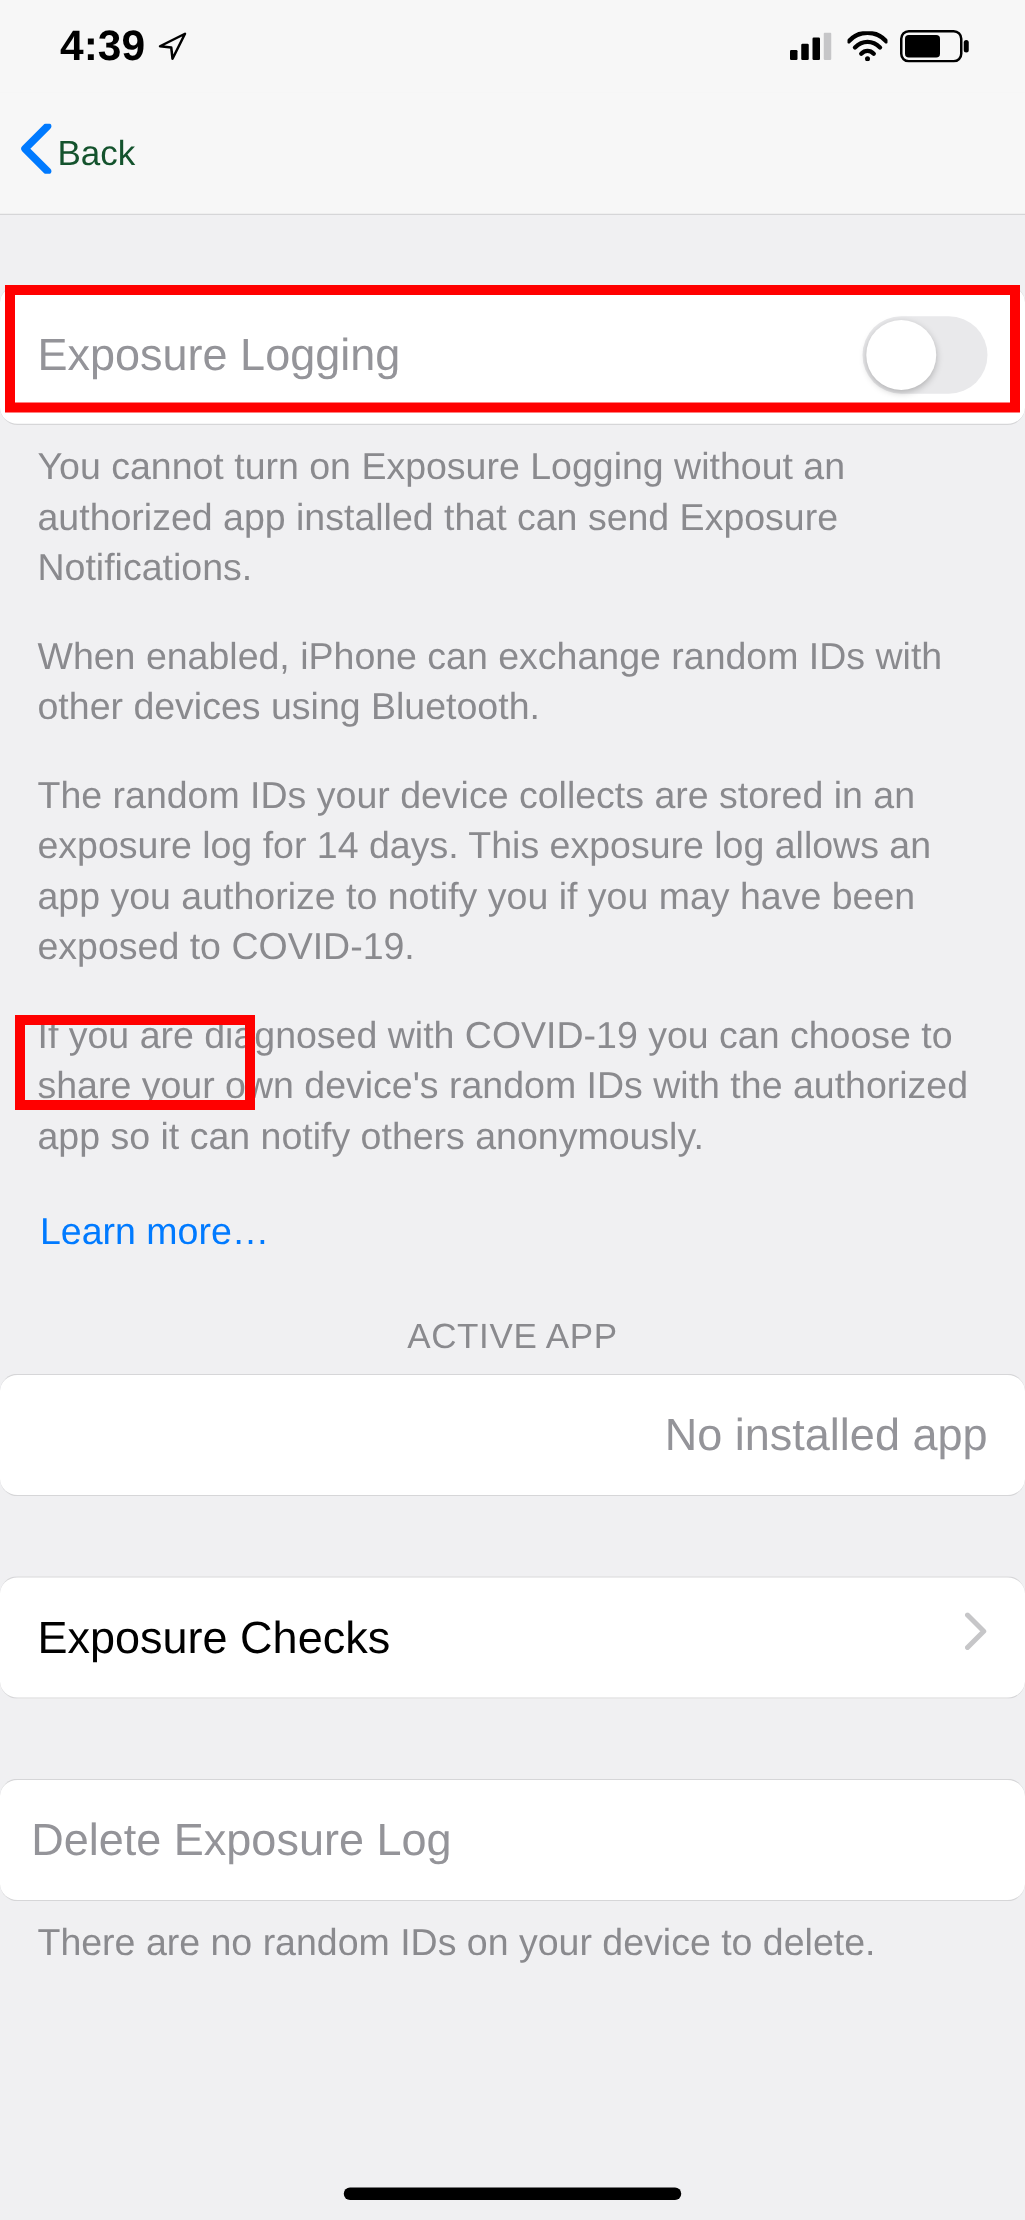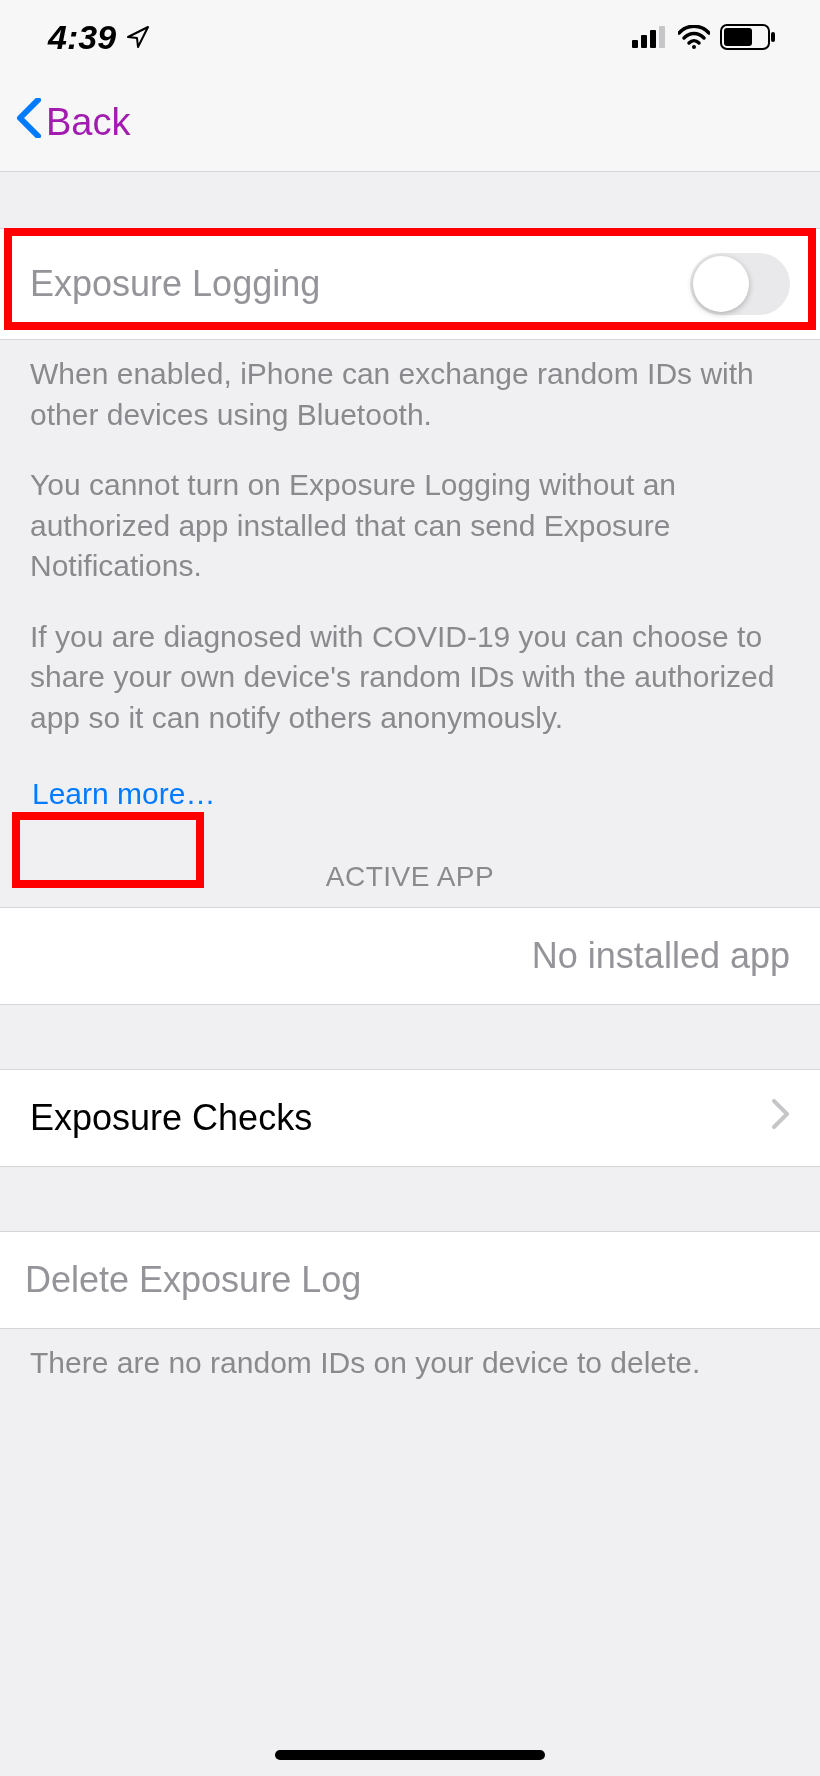--- a/index.html
+++ b/index.html
@@ -19,41 +19,40 @@
   }
 
   
   .status-bar {
     height: 74px;
     display: flex;
     align-items: center;
     justify-content: space-between;
     padding: 0 44px 0 48px;
     background: #f7f7f7;
-    font-style: italic;
   }
   .status-left { display: flex; align-items: center; gap: 10px; font-weight: 600; font-size: 34px; }
   .status-right { display: flex; align-items: center; gap: 10px; }
   .icon-svg { display: block; }
 
   
   .nav-bar {
     height: 98px;
     background: #f7f7f7;
     border-bottom: 1px solid #d6d6d8;
     display: flex;
     align-items: center;
     position: relative;
     padding: 0 16px;
   }
   .back-button {
     display: flex;
     align-items: center;
-    color: #a21caf;
-    font-size: 38px;
+    color: #14532d;
+    font-size: 28px;
     gap: 4px;
     cursor: pointer;
   }
   .nav-title {
     font-weight: 600;
     font-size: 38px;
     color: #000;
     margin-left: 12px;
   }
 
@@ -61,20 +60,21 @@
   .content { padding-top: 56px; }
   .cell {
     background: #fff;
     border-top: 1px solid #d6d6d8;
     border-bottom: 1px solid #d6d6d8;
     padding: 24px 30px;
     display: flex;
     align-items: center;
     justify-content: space-between;
     min-height: 98px;
+    border-radius: 14px;
   }
   .cell-label { font-size: 36px; color: #000; }
   .cell-label.disabled { color: #949499; }
   .footer-text {
     font-size: 30px;
     color: #8a8a8e;
     padding: 14px 30px 0 30px;
     line-height: 1.35;
   }
   .header-text {
@@ -192,22 +192,23 @@
   <div class="content">
 
     <div class="cell">
       <span class="cell-label disabled">Exposure Logging</span>
       <div class="toggle">
         <div class="toggle-knob"></div>
       </div>
     </div>
 
     <div class="footer-text">
+      <span class="para">You cannot turn on Exposure Logging without an authorized app installed that can send Exposure Notifications.</span>
       <span class="para">When enabled, iPhone can exchange random IDs with other devices using Bluetooth.</span>
-      <span class="para">You cannot turn on Exposure Logging without an authorized app installed that can send Exposure Notifications.</span>
+      <span class="para">The random IDs your device collects are stored in an exposure log for 14 days. This exposure log allows an app you authorize to notify you if you may have been exposed to COVID-19.</span>
       <span class="para">If you are diagnosed with COVID-19 you can choose to share your own device's random IDs with the authorized app so it can notify others anonymously.</span>
       <span class="learn-more">Learn more…</span>
     </div>
 
     <div class="header-text">ACTIVE APP</div>
     <div class="cell" style="justify-content:flex-end;">
       <span class="cell-label disabled">No installed app</span>
     </div>
 
     <div class="spacer-top"></div>

